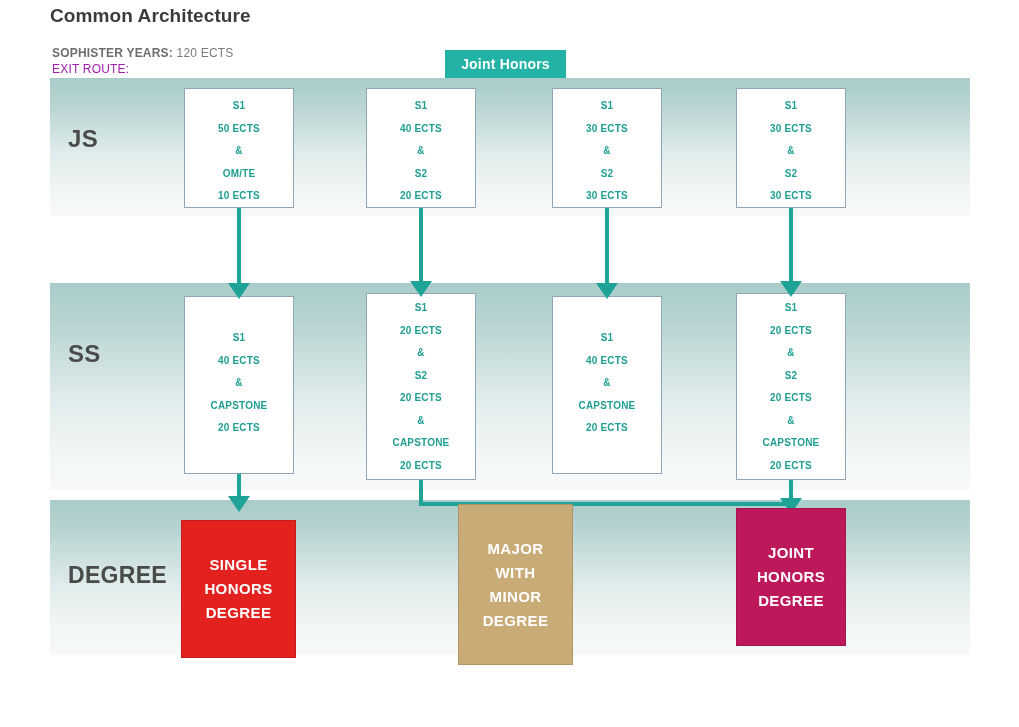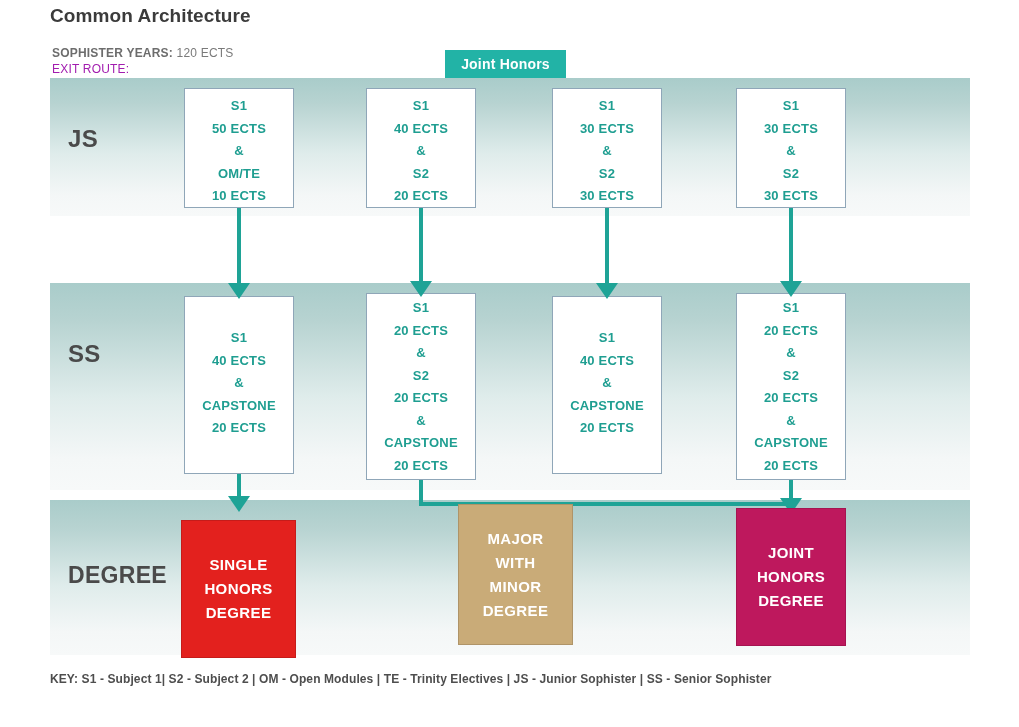--- a/index.html
+++ b/index.html
@@ -58,21 +58,21 @@
   #label-ss{left:68px;top:340px;}
   #label-degree{left:68px;top:562px;font-size:23px;}
 
   
   .cbox{
     position:absolute;
     background:#ffffff;
     border:1px solid #8fa6b8;
     box-sizing:border-box;
     color:#1f9e91;
-    font-size:13px;font-weight:bold;
+    font-size:10px;font-weight:bold;
     line-height:22.5px;
     text-align:center;
     padding-top:6px;
     letter-spacing:.2px;
   }
   .cbox .ln{display:block;white-space:nowrap;}
 
   
   #js-box-0{left:184px;top:88px;width:110px;height:120px;}
   #js-box-1{left:366px;top:88px;width:110px;height:120px;}
@@ -91,21 +91,21 @@
     box-sizing:border-box;
     color:#ffffff;
     font-size:15px;font-weight:bold;
     line-height:24px;
     text-align:center;
     display:flex;flex-direction:column;align-items:center;justify-content:center;
     letter-spacing:.4px;
     border:1px solid rgba(0,0,0,.13);
   }
   #deg-box-0{left:181px;top:508px;width:115px;height:138px;margin-top:12px;}
-  #deg-box-1{left:458px;top:504px;width:115px;height:141px;}
+  #deg-box-1{left:458px;top:504px;width:115px;height:161px;}
   #deg-box-2{left:736px;top:508px;width:110px;height:138px;}
 
   
   .vline{position:absolute;background:#1ea396;width:4px;}
   .hline{position:absolute;background:#1ea396;height:4px;}
   .arrow{
     position:absolute;width:0;height:0;
     border-left:11px solid transparent;
     border-right:11px solid transparent;
     border-top:16px solid #1ea396;
@@ -237,15 +237,14 @@
       <span class="ln">WITH</span>
       <span class="ln">MINOR</span>
       <span class="ln">DEGREE</span>
     </div>
   <div class="dbox" id="deg-box-2" style="background: #be185d;">
       <span class="ln">JOINT</span>
       <span class="ln">HONORS</span>
       <span class="ln">DEGREE</span>
     </div>
 
-  <div class="key">KEY: S1 - Subject 1| S2 - Subject 2 | OM - Open Modules | TE - Trinity Electives | JS - Junior Sophister | SS - Senior Sophister</div>
 
 </div>
 
 </body></html>

